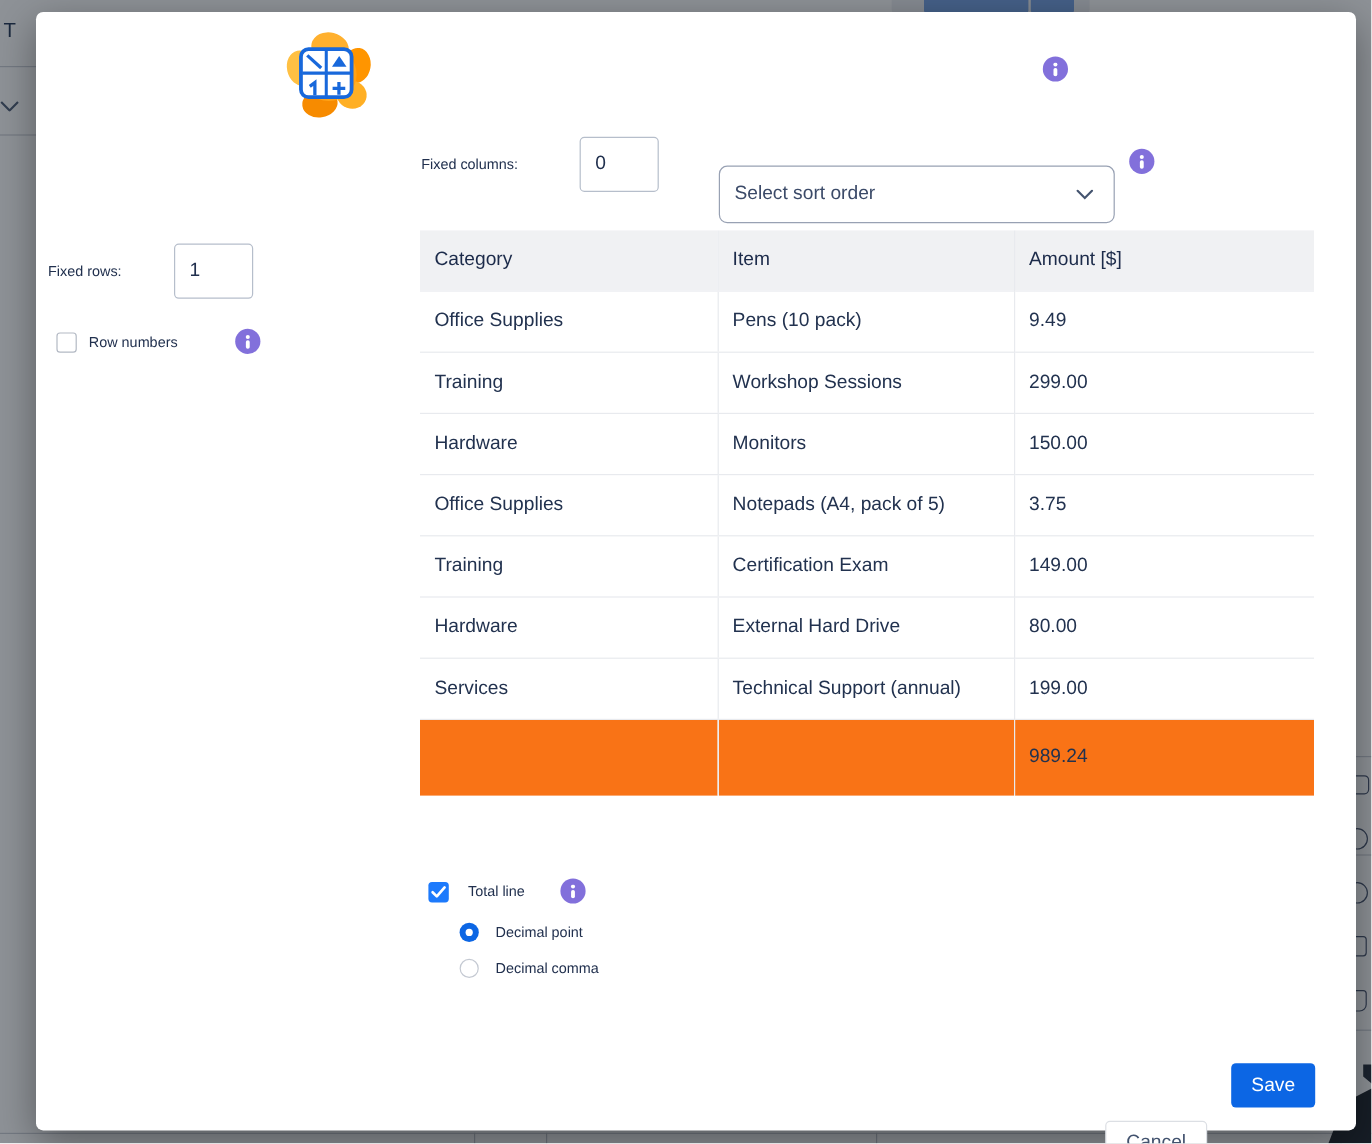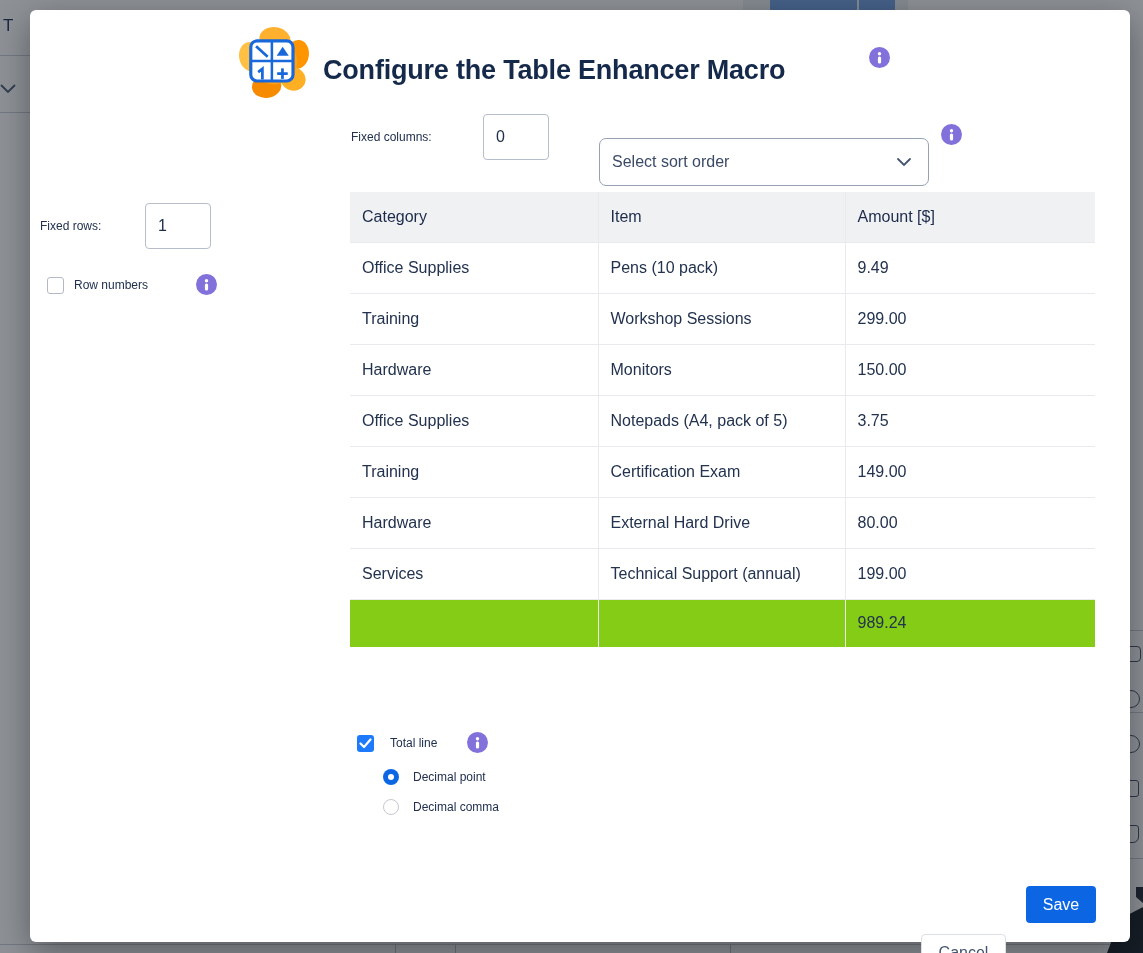--- a/index.html
+++ b/index.html
@@ -44,21 +44,21 @@
 
   
   #preview-table{left:320px;top:182px;width:745px;border-collapse:collapse;
     table-layout:fixed;font-size:16px;color:#22324F;}
   #preview-table th,#preview-table td{box-sizing:border-box;padding:0 0 0 12px;
     text-align:left;font-weight:400;border-bottom:1px solid #E8EAEE;
     overflow:hidden;white-space:nowrap;}
   #preview-table th{background:#F0F1F3;height:50px;color:#1C2B4A;}
   #preview-table td{height:51px;background:#fff;}
   #preview-table .mid{border-left:1px solid #E8EAEE;border-right:1px solid #E8EAEE;}
-  #preview-table tr.total-row td{background:#84cc16;height:48px;border-bottom:none;}
+  #preview-table tr.total-row td{background:#f97316;height:64px;border-bottom:none;}
 
   
   .checkbox{box-sizing:border-box;width:17px;height:17px;border-radius:3px;cursor:pointer;}
   .checkbox.unchecked{background:#fff;border:1.5px solid #B3B9C4;}
   .checkbox.checked{background:#1D7AFC;display:flex;align-items:center;justify-content:center;}
   .radio{box-sizing:border-box;width:16px;height:16px;border-radius:50%;cursor:pointer;}
   .radio.off{background:#fff;border:1.5px solid #C4C9D2;}
   .radio.on{background:#0C66E4;display:flex;align-items:center;justify-content:center;}
   .radio.on .dot{width:6px;height:6px;border-radius:50%;background:#fff;}
 
@@ -120,21 +120,20 @@
       <rect x="14" y="16" width="40" height="38" rx="6" fill="#FFFFFF" stroke="#1868DB" stroke-width="3"></rect>
       <line x1="34" y1="17" x2="34" y2="53" stroke="#1868DB" stroke-width="2.4"></line>
       <line x1="15" y1="35" x2="53" y2="35" stroke="#1868DB" stroke-width="2.4"></line>
       <line x1="19" y1="21" x2="30" y2="31" stroke="#1868DB" stroke-width="2.6"></line>
       <polygon points="38.5,30 50,30 44.2,21.5" fill="#1868DB"></polygon>
       <path d="M 21 45.5 L 25 42.5 L 25 52.5" fill="none" stroke="#1868DB" stroke-width="2.6"></path>
       <line x1="44" y1="42" x2="44" y2="52" stroke="#1868DB" stroke-width="2.6"></line>
       <line x1="39" y1="47" x2="49" y2="47" stroke="#1868DB" stroke-width="2.6"></line>
     </svg>
 
-    <div class="abs" id="modal-title">Configure the Table Enhancer Macro</div>
 
     <div class="abs info-icon" style="left:839px;top:37px;">
       <svg width="9" height="12" viewBox="0 0 9 12">
           <circle cx="4.5" cy="1.8" r="1.7" fill="#fff"></circle>
           <rect x="2.9" y="4.6" width="3.2" height="7" rx="1.5" fill="#fff"></rect>
         </svg>
     </div>
 
     <div class="abs field-label" style="left:321px;top:117px;">Fixed columns:</div>
     <input class="abs num-input" style="left: 453px; top: 104px;" type="text" value="0">

